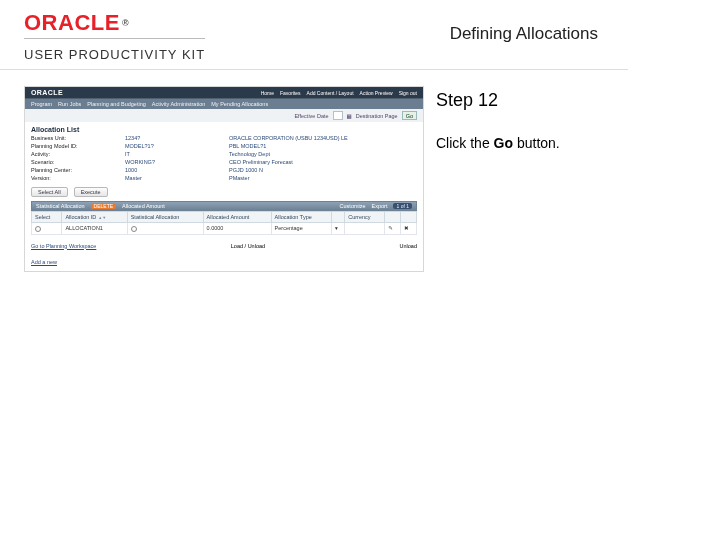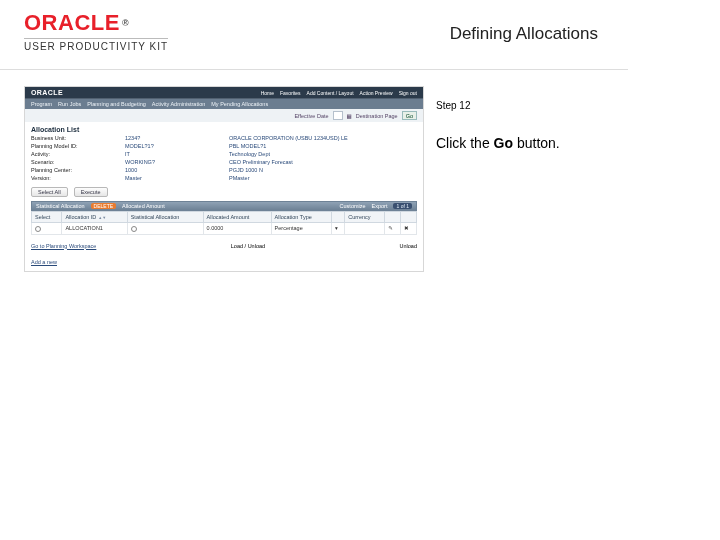--- a/index.html
+++ b/index.html
@@ -4,28 +4,28 @@
 <style>
   * { box-sizing: border-box; margin: 0; padding: 0; }
   html, body { width: 720px; height: 540px; font-family: Arial, Helvetica, sans-serif; background: #fff; color: #000; }
   .page { width: 628px; height: 540px; position: relative; }
 
   
   .header { position: relative; height: 70px; border-bottom: 1px solid #ddd; }
   .logo-block { position: absolute; left: 24px; top: 10px; }
   .logo-oracle { font-family: Arial; font-weight: bold; color: #e8202a; font-size: 22px; letter-spacing: 0.5px; display: flex; align-items: center; gap: 2px; }
   .logo-oracle .reg { font-size: 9px; vertical-align: super; color: #555; }
-  .subhead { font-size: 10px; color: #333; letter-spacing: 1px; border-top: 1px solid #bbb; margin-top: 2px; padding-top: 2px; }
+  .subhead { font-size: 13px; color: #333; letter-spacing: 1px; border-top: 1px solid #bbb; margin-top: 2px; padding-top: 8px; }
   .page-title { position: absolute; right: 30px; top: 24px; font-size: 17px; color: #222; }
 
   
   .body-row { display: flex; padding: 16px 24px 0 24px; gap: 12px; }
   .shot-col { width: 400px; }
   .instr-col { flex: 1; padding-top: 4px; }
-  .step-label { font-size: 10px; margin-bottom: 18px; margin-top: 10px; }
+  .step-label { font-size: 18px; margin-bottom: 18px; }
   .step-text { font-size: 14px; margin-top: 24px; }
   .step-text b { font-weight: bold; }
 
   
   .app { width: 400px; border: 1px solid #d7d7d7; font-size: 6px; background: #fff; overflow: hidden; }
   .app-titlebar { background: #2b3a4a; color: #fff; padding: 2px 6px; display: flex; align-items: center; justify-content: space-between; }
   .app-brand { font-weight: bold; font-size: 7px; letter-spacing: 0.4px; }
   .app-titlelinks { display: flex; gap: 6px; font-size: 5px; }
   .app-titlelinks span { cursor: pointer; }
   .app-tabs { background: #6b7d90; color: #eef3f7; display: flex; gap: 6px; padding: 2px 6px; font-size: 5.5px; border-top: 1px solid #516070; }

